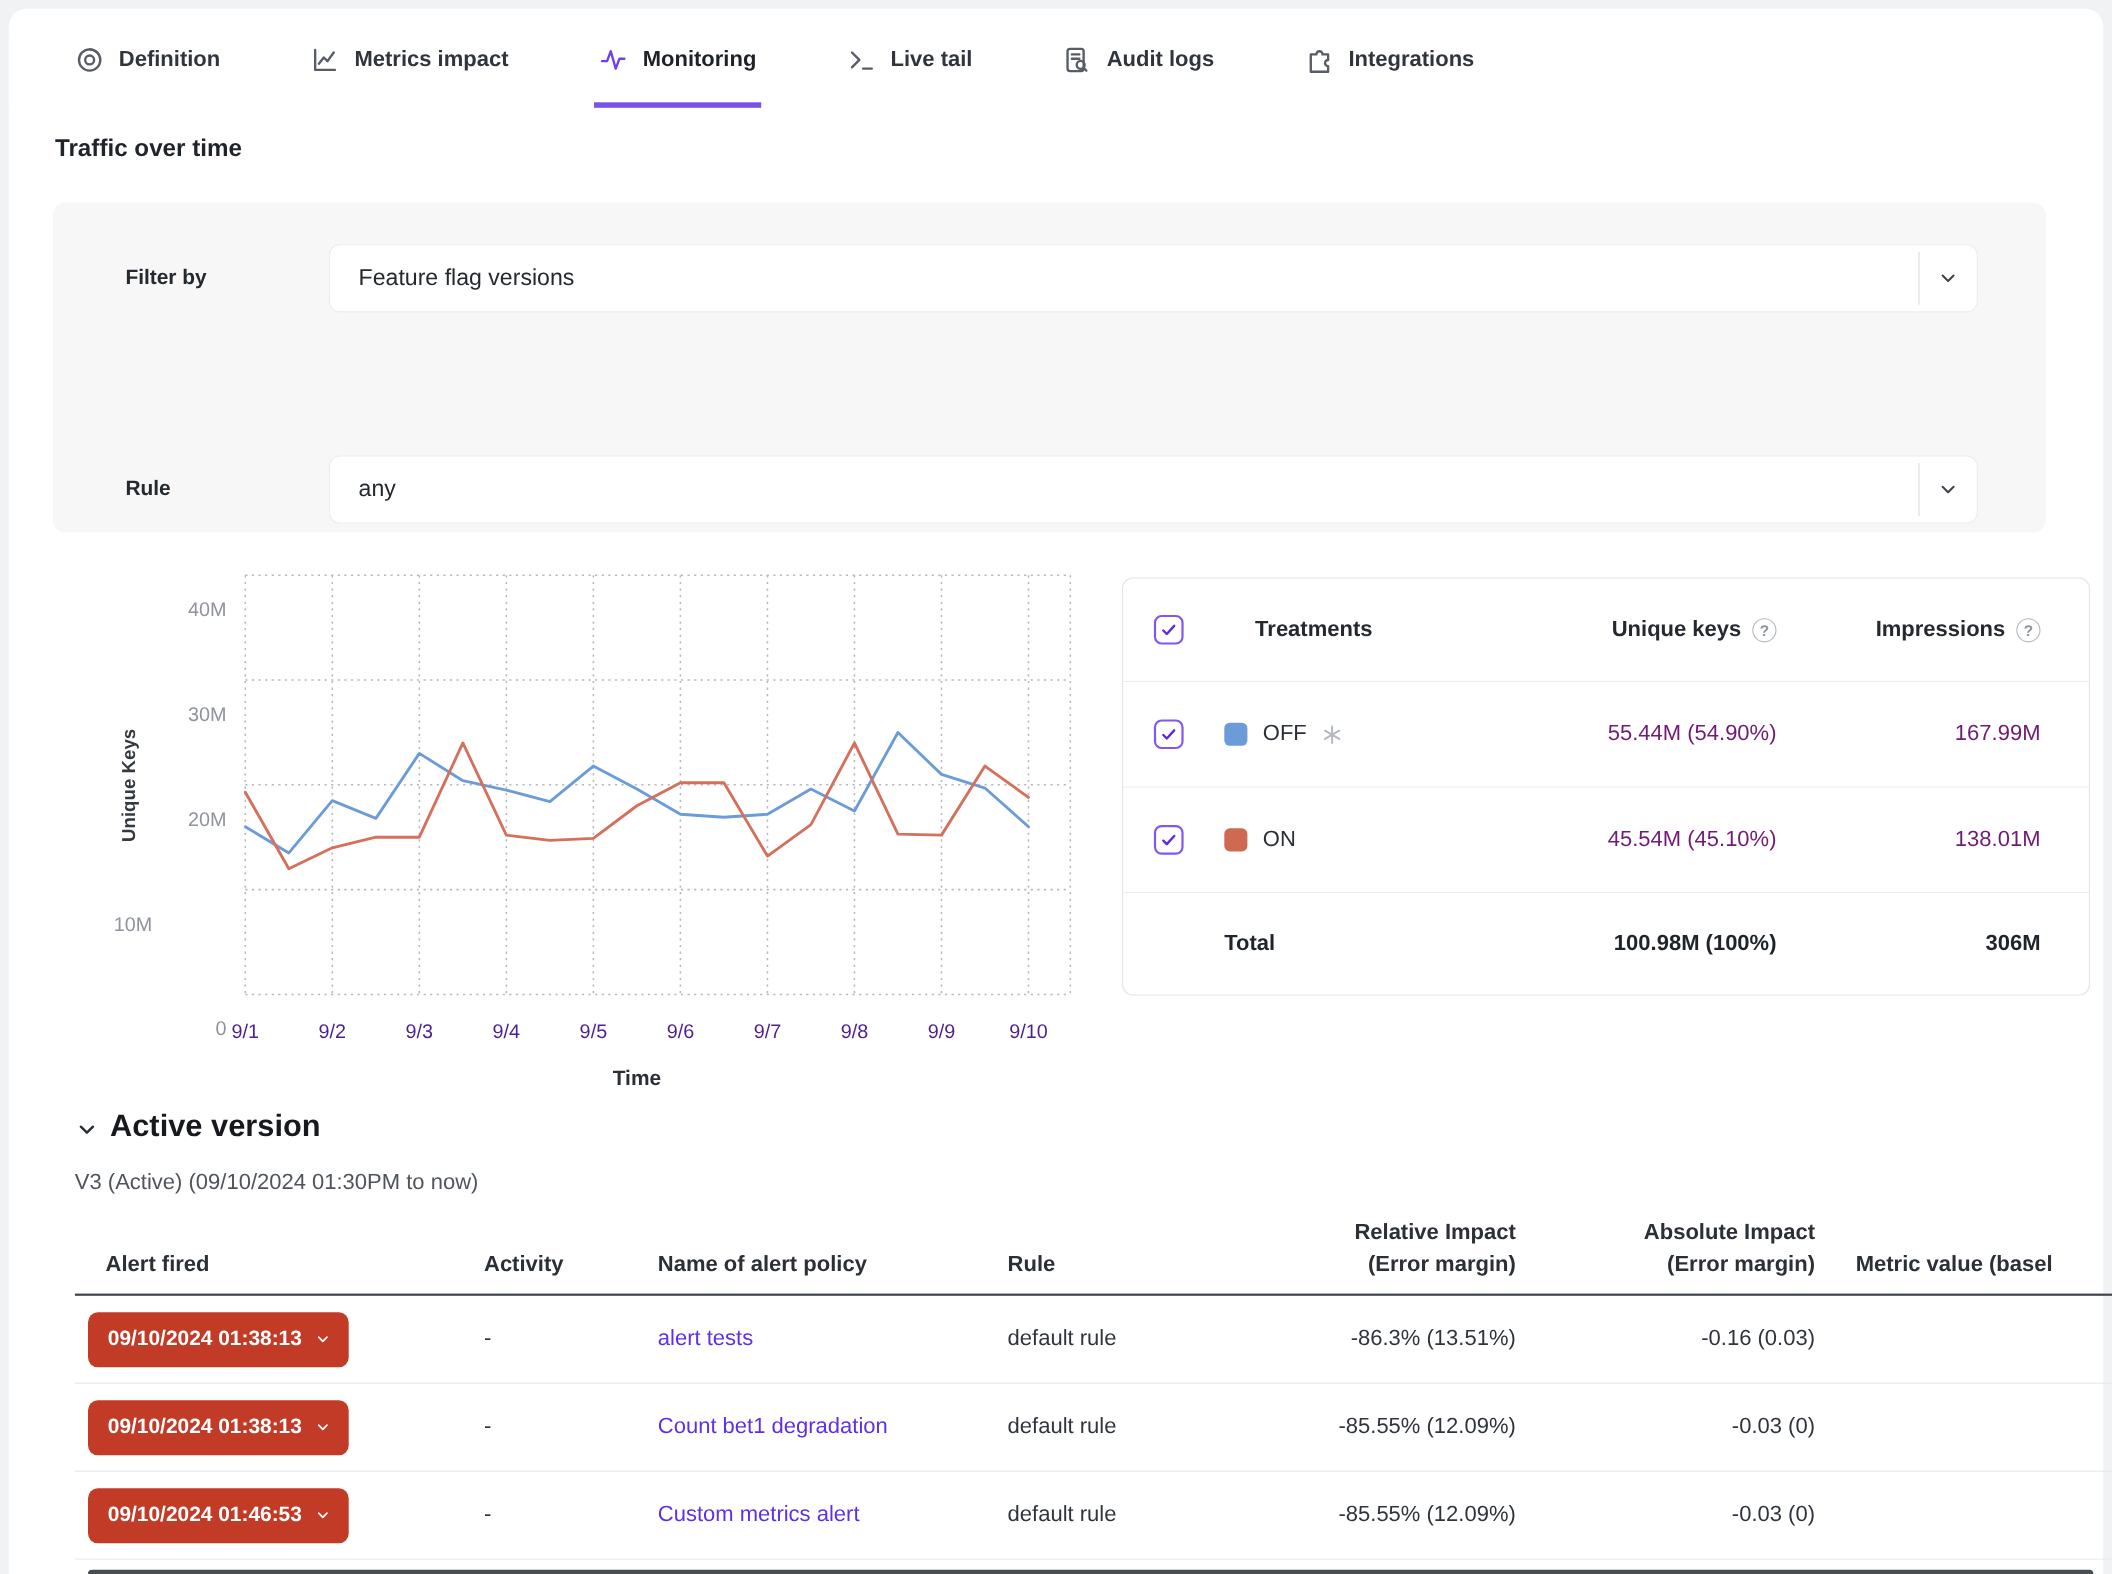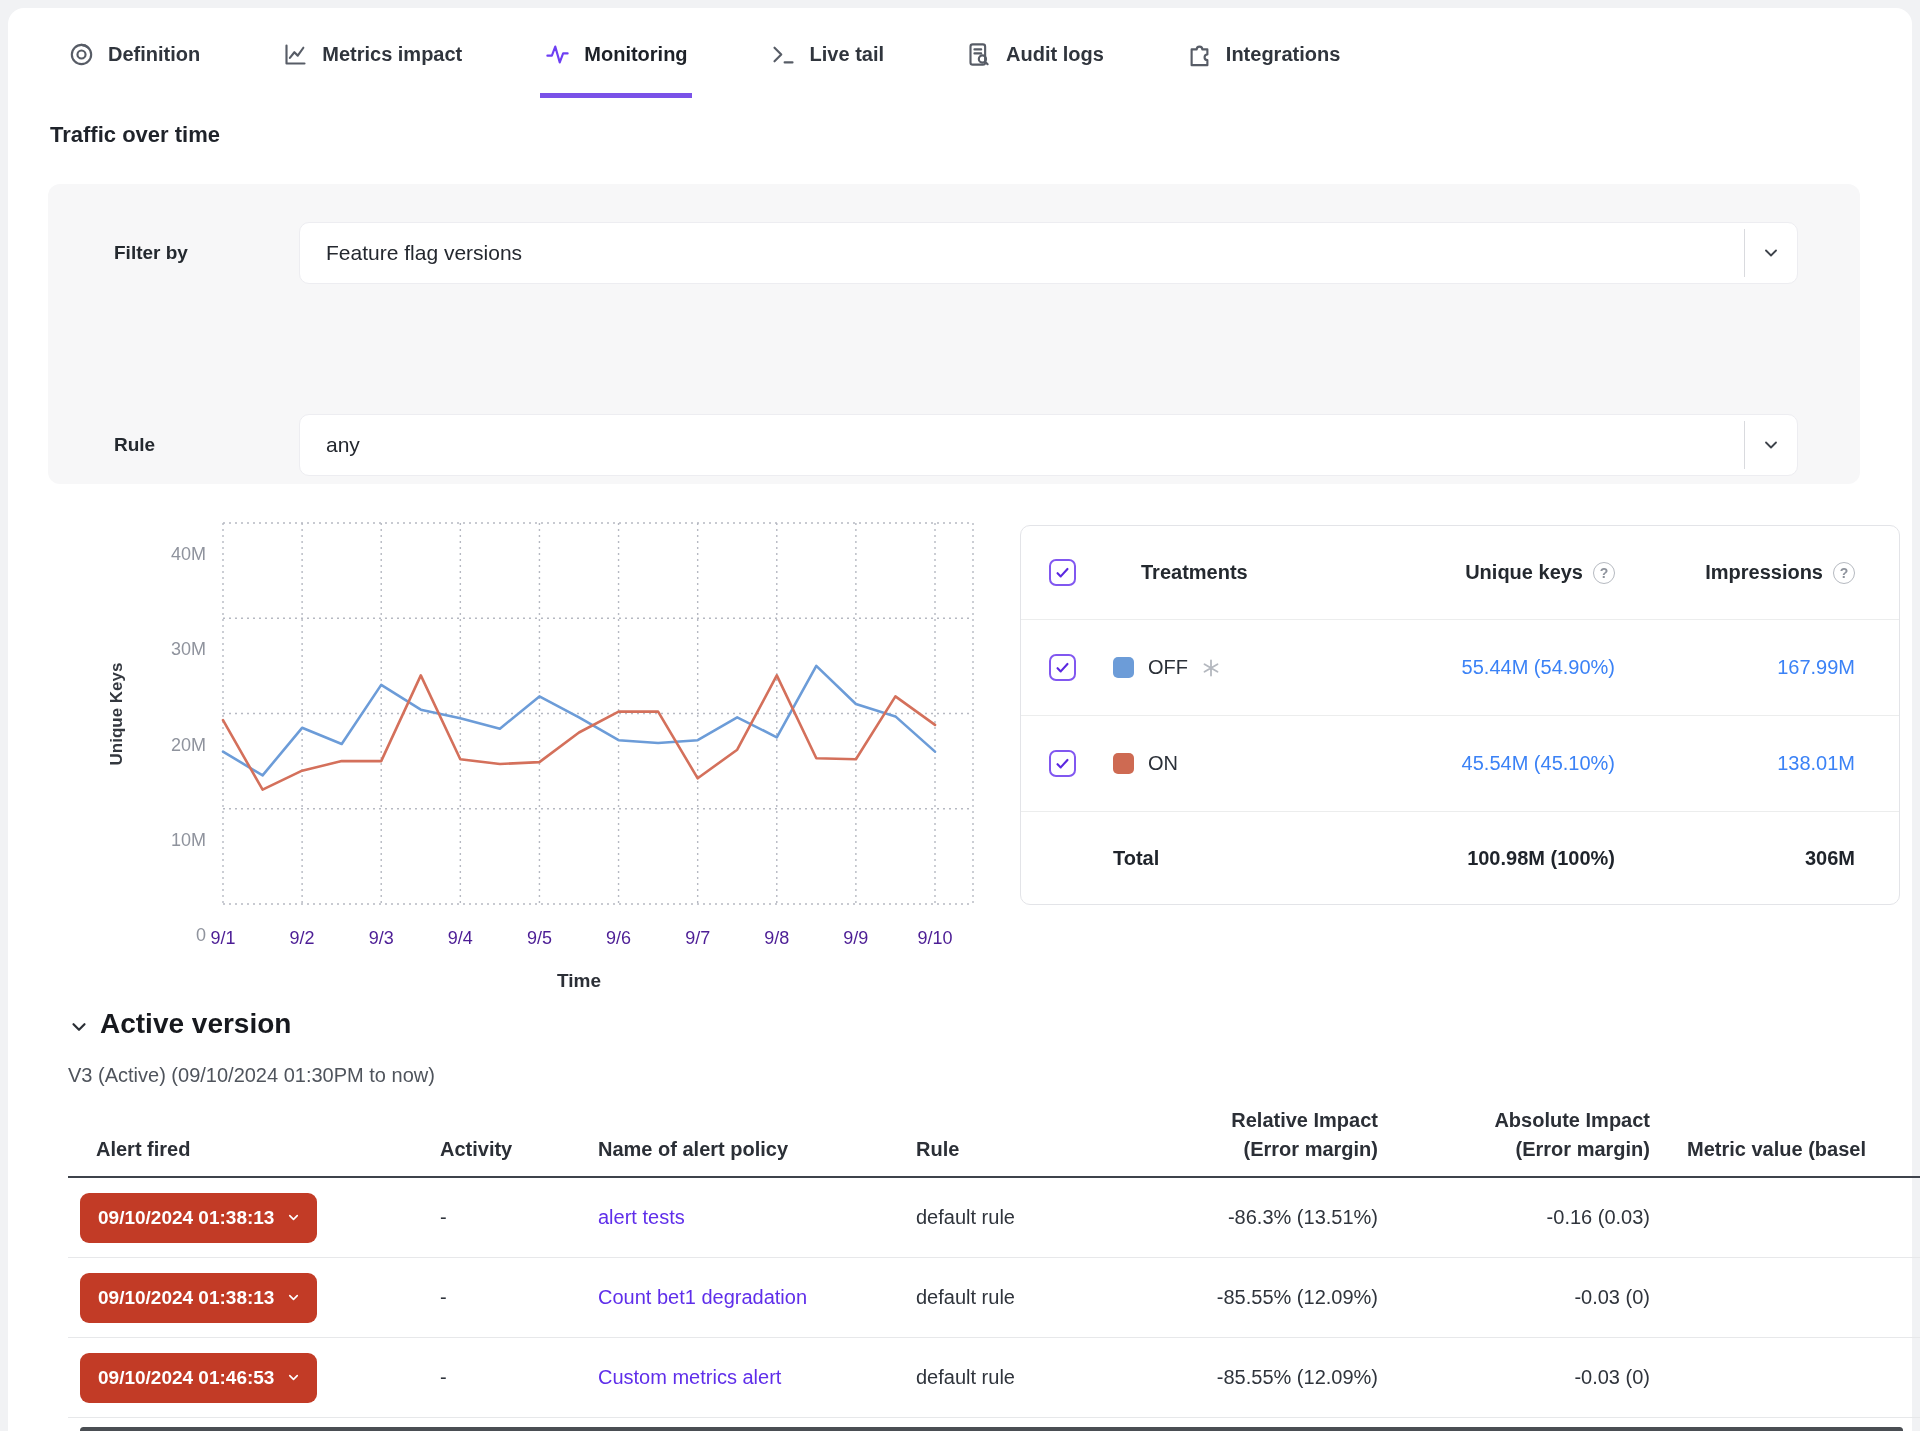--- a/index.html
+++ b/index.html
@@ -42,21 +42,21 @@
   .x-axis-title { position:absolute; left:215px; top:962px; width:712px; text-align:center; font-size:19px; font-weight:700; color:#2b2f36; }
 
   
   .treat-card { position:absolute; left:1012px; top:517px; width:880px; height:380px; background:#fff; border:1px solid #e3e4e8; border-radius:10px; overflow:hidden; }
   .trow { display:grid; grid-template-columns:64px 1fr 310px 240px; align-items:center; padding:0 44px 0 28px; border-bottom:1px solid #eceded; }
   .trow.hdr { height:94px; }
   .trow.data { height:96px; }
   .trow.total { height:92px; border-bottom:none; }
   .tname { display:flex; align-items:center; gap:14px; font-size:20px; color:#2b3038; }
   .trow.hdr .tname, .trow.hdr .tnum { font-weight:700; color:#24292f;margin-left:28px; }
-  .tnum { text-align:right; font-size:20px; color:#3b82f6; display:flex; justify-content:flex-end; align-items:center; gap:10px; }
+  .tnum { text-align:right; font-size:20px; color:#701a75; display:flex; justify-content:flex-end; align-items:center; gap:10px; }
   .trow.total .tname, .trow.total .tnum { font-weight:700; color:#1f242b; }
   .checkbox { width:27px; height:27px; border:2px solid #8157f0; border-radius:7px; background:#fff; display:flex; align-items:center; justify-content:center; cursor:pointer; }
   .checkbox svg { width:17px; height:17px; }
   .checkbox svg * { fill:none; stroke:#5b27e0; stroke-width:3; stroke-linecap:round; stroke-linejoin:round; }
   .swatch { width:21px; height:21px; border-radius:5px; display:inline-block; }
   .swatch.off { background:#6C9CD8; }
   .swatch.on { background:#CE6A52; }
   .qicon { width:22px; height:22px; border:1.6px solid #b6bac1; border-radius:50%; color:#8d929b; font-size:14px; font-weight:700; display:inline-flex; align-items:center; justify-content:center; cursor:pointer; }
   .frozen { width:18px; height:18px; }
   .frozen * { stroke:#b4b8bf; stroke-width:1.8; stroke-linecap:round; }
@@ -165,21 +165,21 @@
             </div>
       </div>
     </div>
   </div>
 
   <div class="y-axis-title">
         <span>Unique Keys</span>
       </div>
   <div id="y-ticks">
         <span style="left: 28px; top: 885px;">0</span>
-        <span style="left: 28px; top: 789.75px;">10M</span>
+        <span style="left: 28px; top: 789.75px; text-align: center;">10M</span>
         <span style="left: 28px; top: 694.5px;">20M</span>
         <span style="left: 28px; top: 599.25px;">30M</span>
         <span style="left: 28px; top: 504px;">40M</span>
       </div>
   <svg id="chart-svg" width="750" height="381">
         <line stroke="#B6B9C2" stroke-width="1.4" stroke-dasharray="2 4" fill="none" x1="0" x2="750" y1="381" y2="381"></line>
         <line stroke="#B6B9C2" stroke-width="1.4" stroke-dasharray="2 4" fill="none" x1="0" x2="750" y1="285.75" y2="285.75"></line>
         <line stroke="#B6B9C2" stroke-width="1.4" stroke-dasharray="2 4" fill="none" x1="0" x2="750" y1="190.5" y2="190.5"></line>
         <line stroke="#B6B9C2" stroke-width="1.4" stroke-dasharray="2 4" fill="none" x1="0" x2="750" y1="95.25" y2="95.25"></line>
         <line stroke="#B6B9C2" stroke-width="1.4" stroke-dasharray="2 4" fill="none" x1="0" x2="750" y1="0" y2="0"></line>

